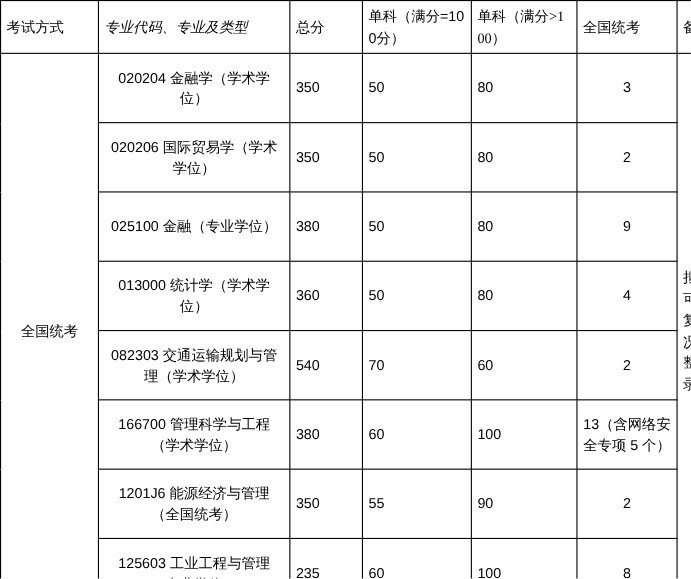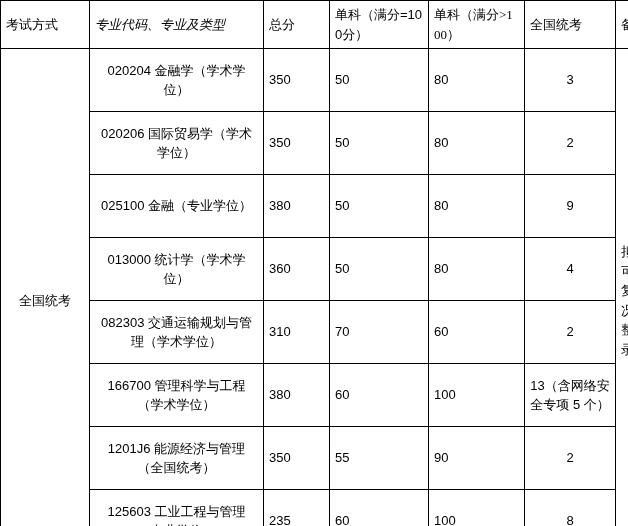--- a/index.html
+++ b/index.html
@@ -109,21 +109,21 @@
     </tr>
     <tr class="row-tall">
       <td class="cell-major">013000 统计学（学术学位）</td>
       <td class="cell-num">360</td>
       <td class="cell-num">50</td>
       <td class="cell-num">80</td>
       <td class="cell-plan">4</td>
     </tr>
     <tr class="row-tall">
       <td class="cell-major">082303 交通运输规划与管理（学术学位）</td>
-      <td class="cell-num">310</td>
+      <td class="cell-num">540</td>
       <td class="cell-num">70</td>
       <td class="cell-num">60</td>
       <td class="cell-plan">2</td>
     </tr>
     <tr class="row-tall">
       <td class="cell-major">166700 管理科学与工程（学术学位）</td>
       <td class="cell-num">380</td>
       <td class="cell-num">60</td>
       <td class="cell-num">100</td>
       <td class="cell-plan">13（含网络安全专项 5 个）</td>

